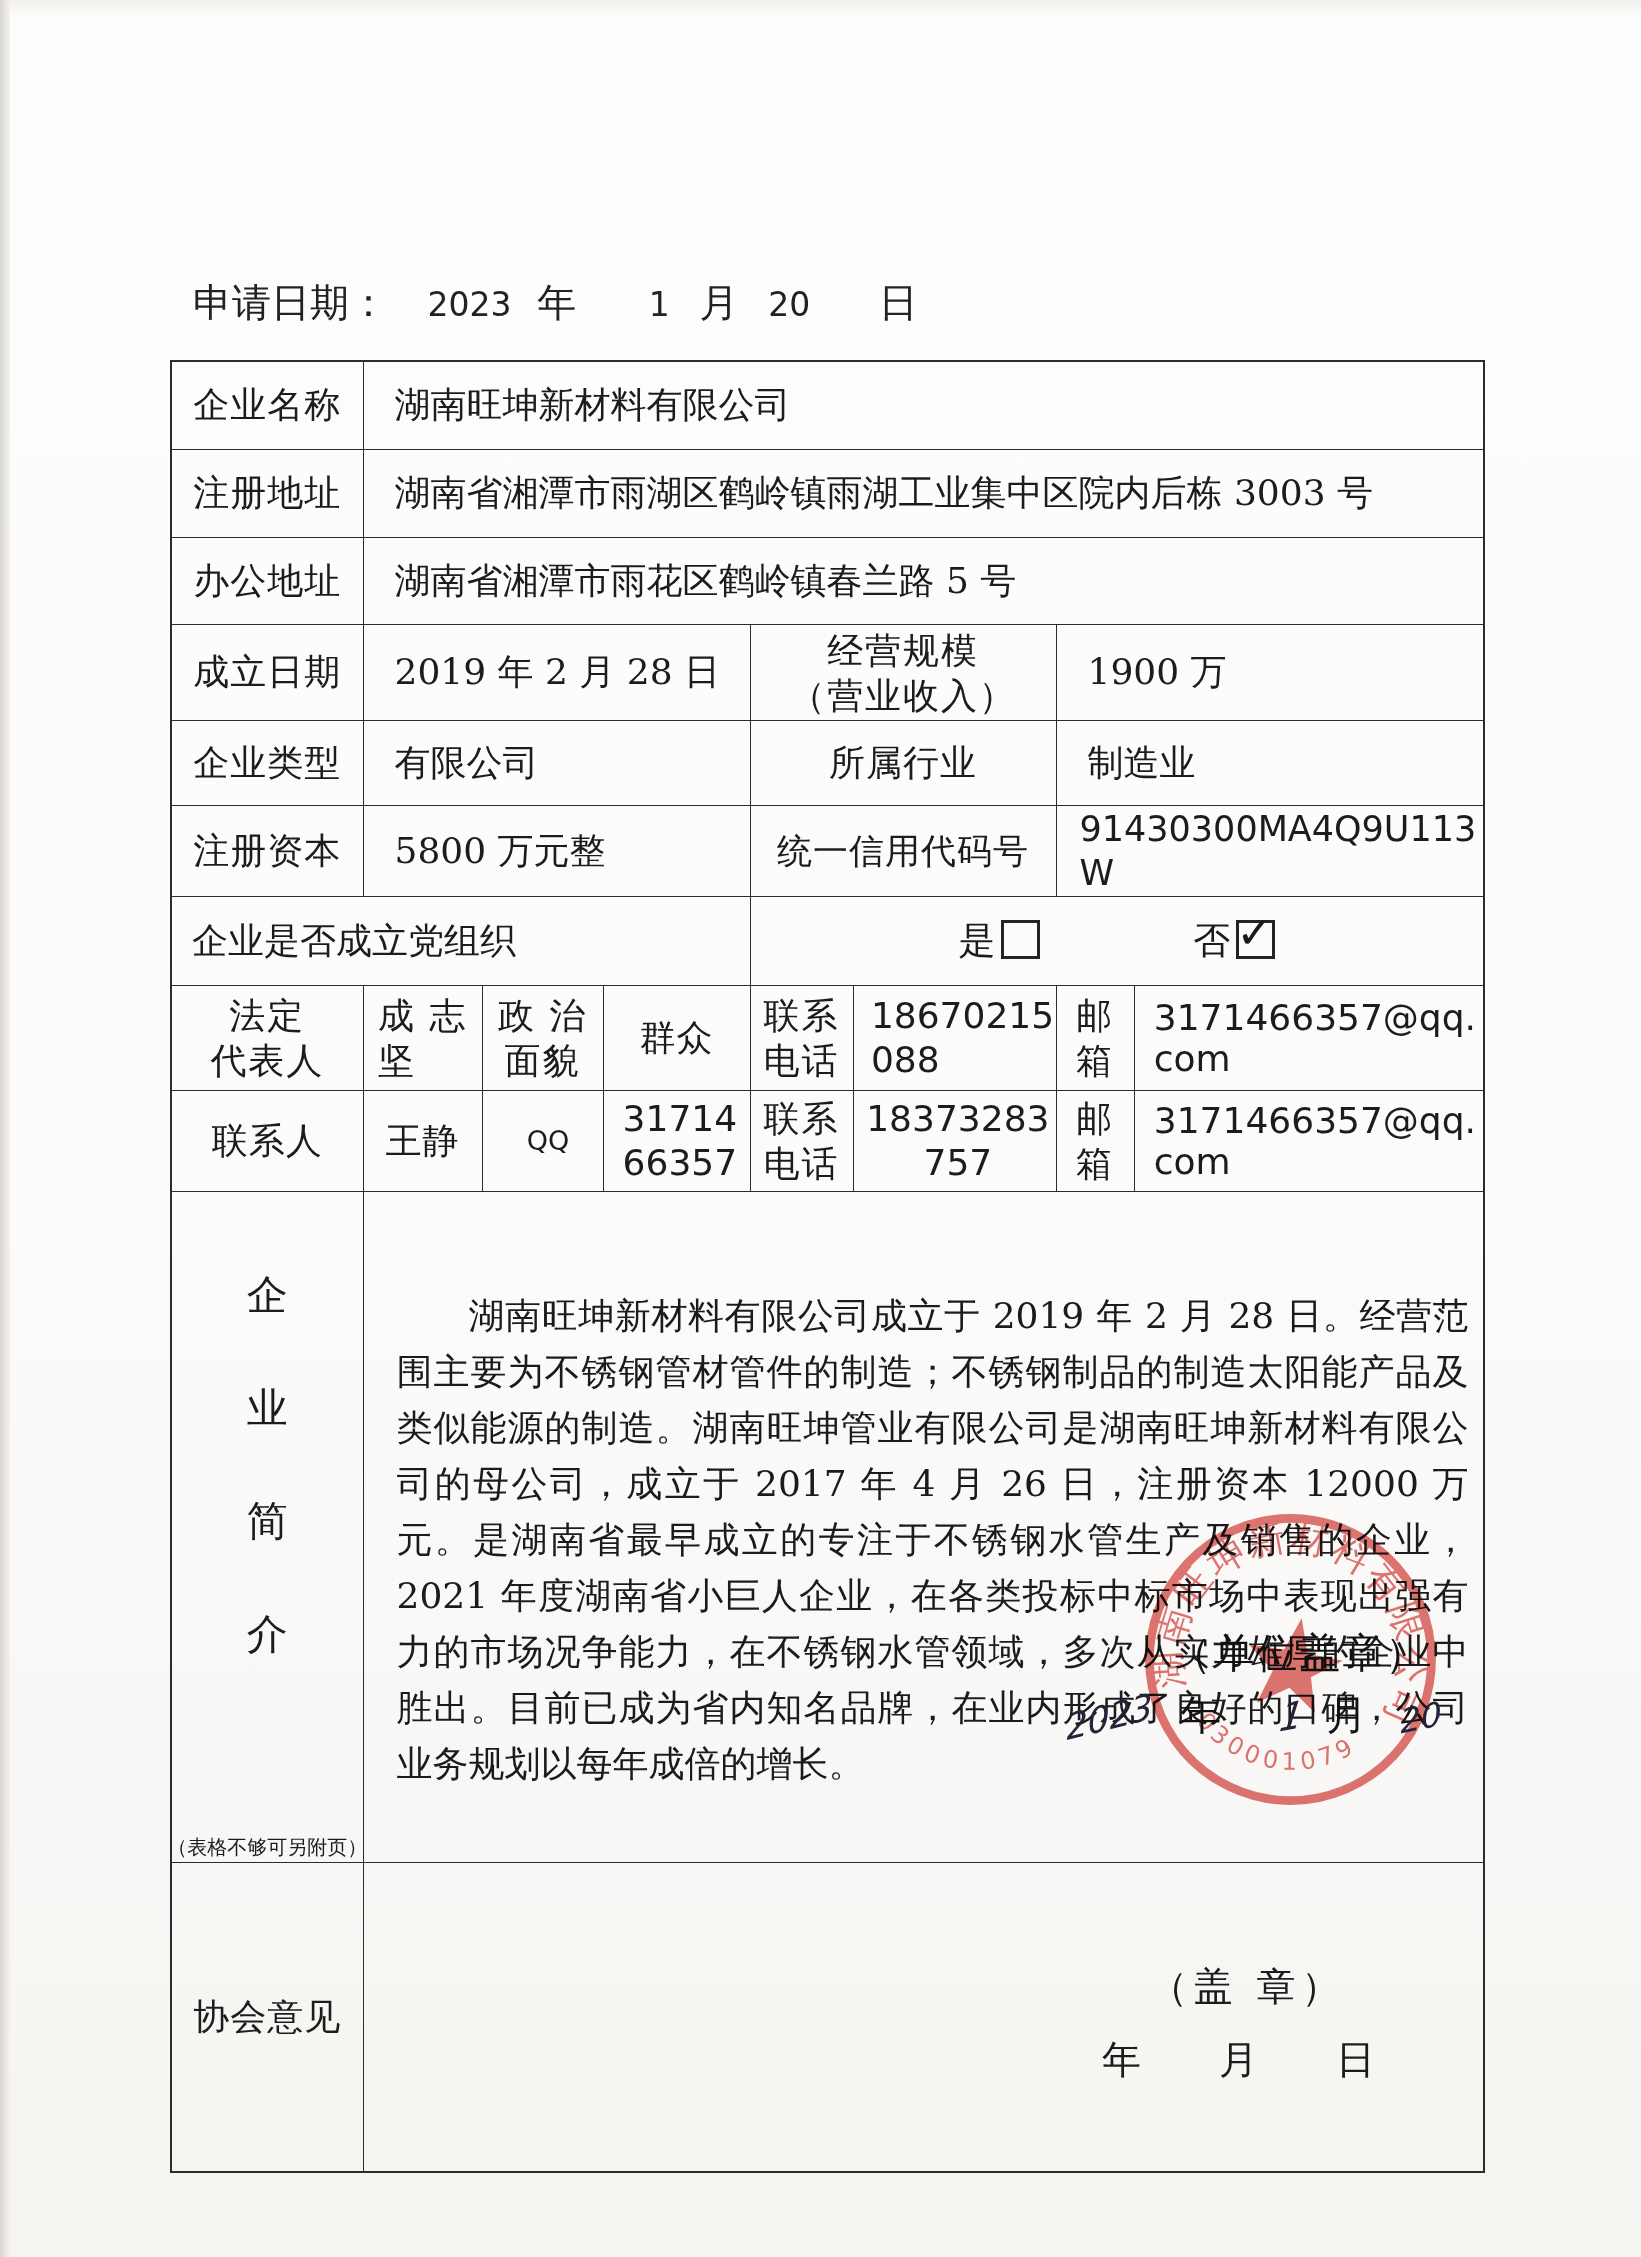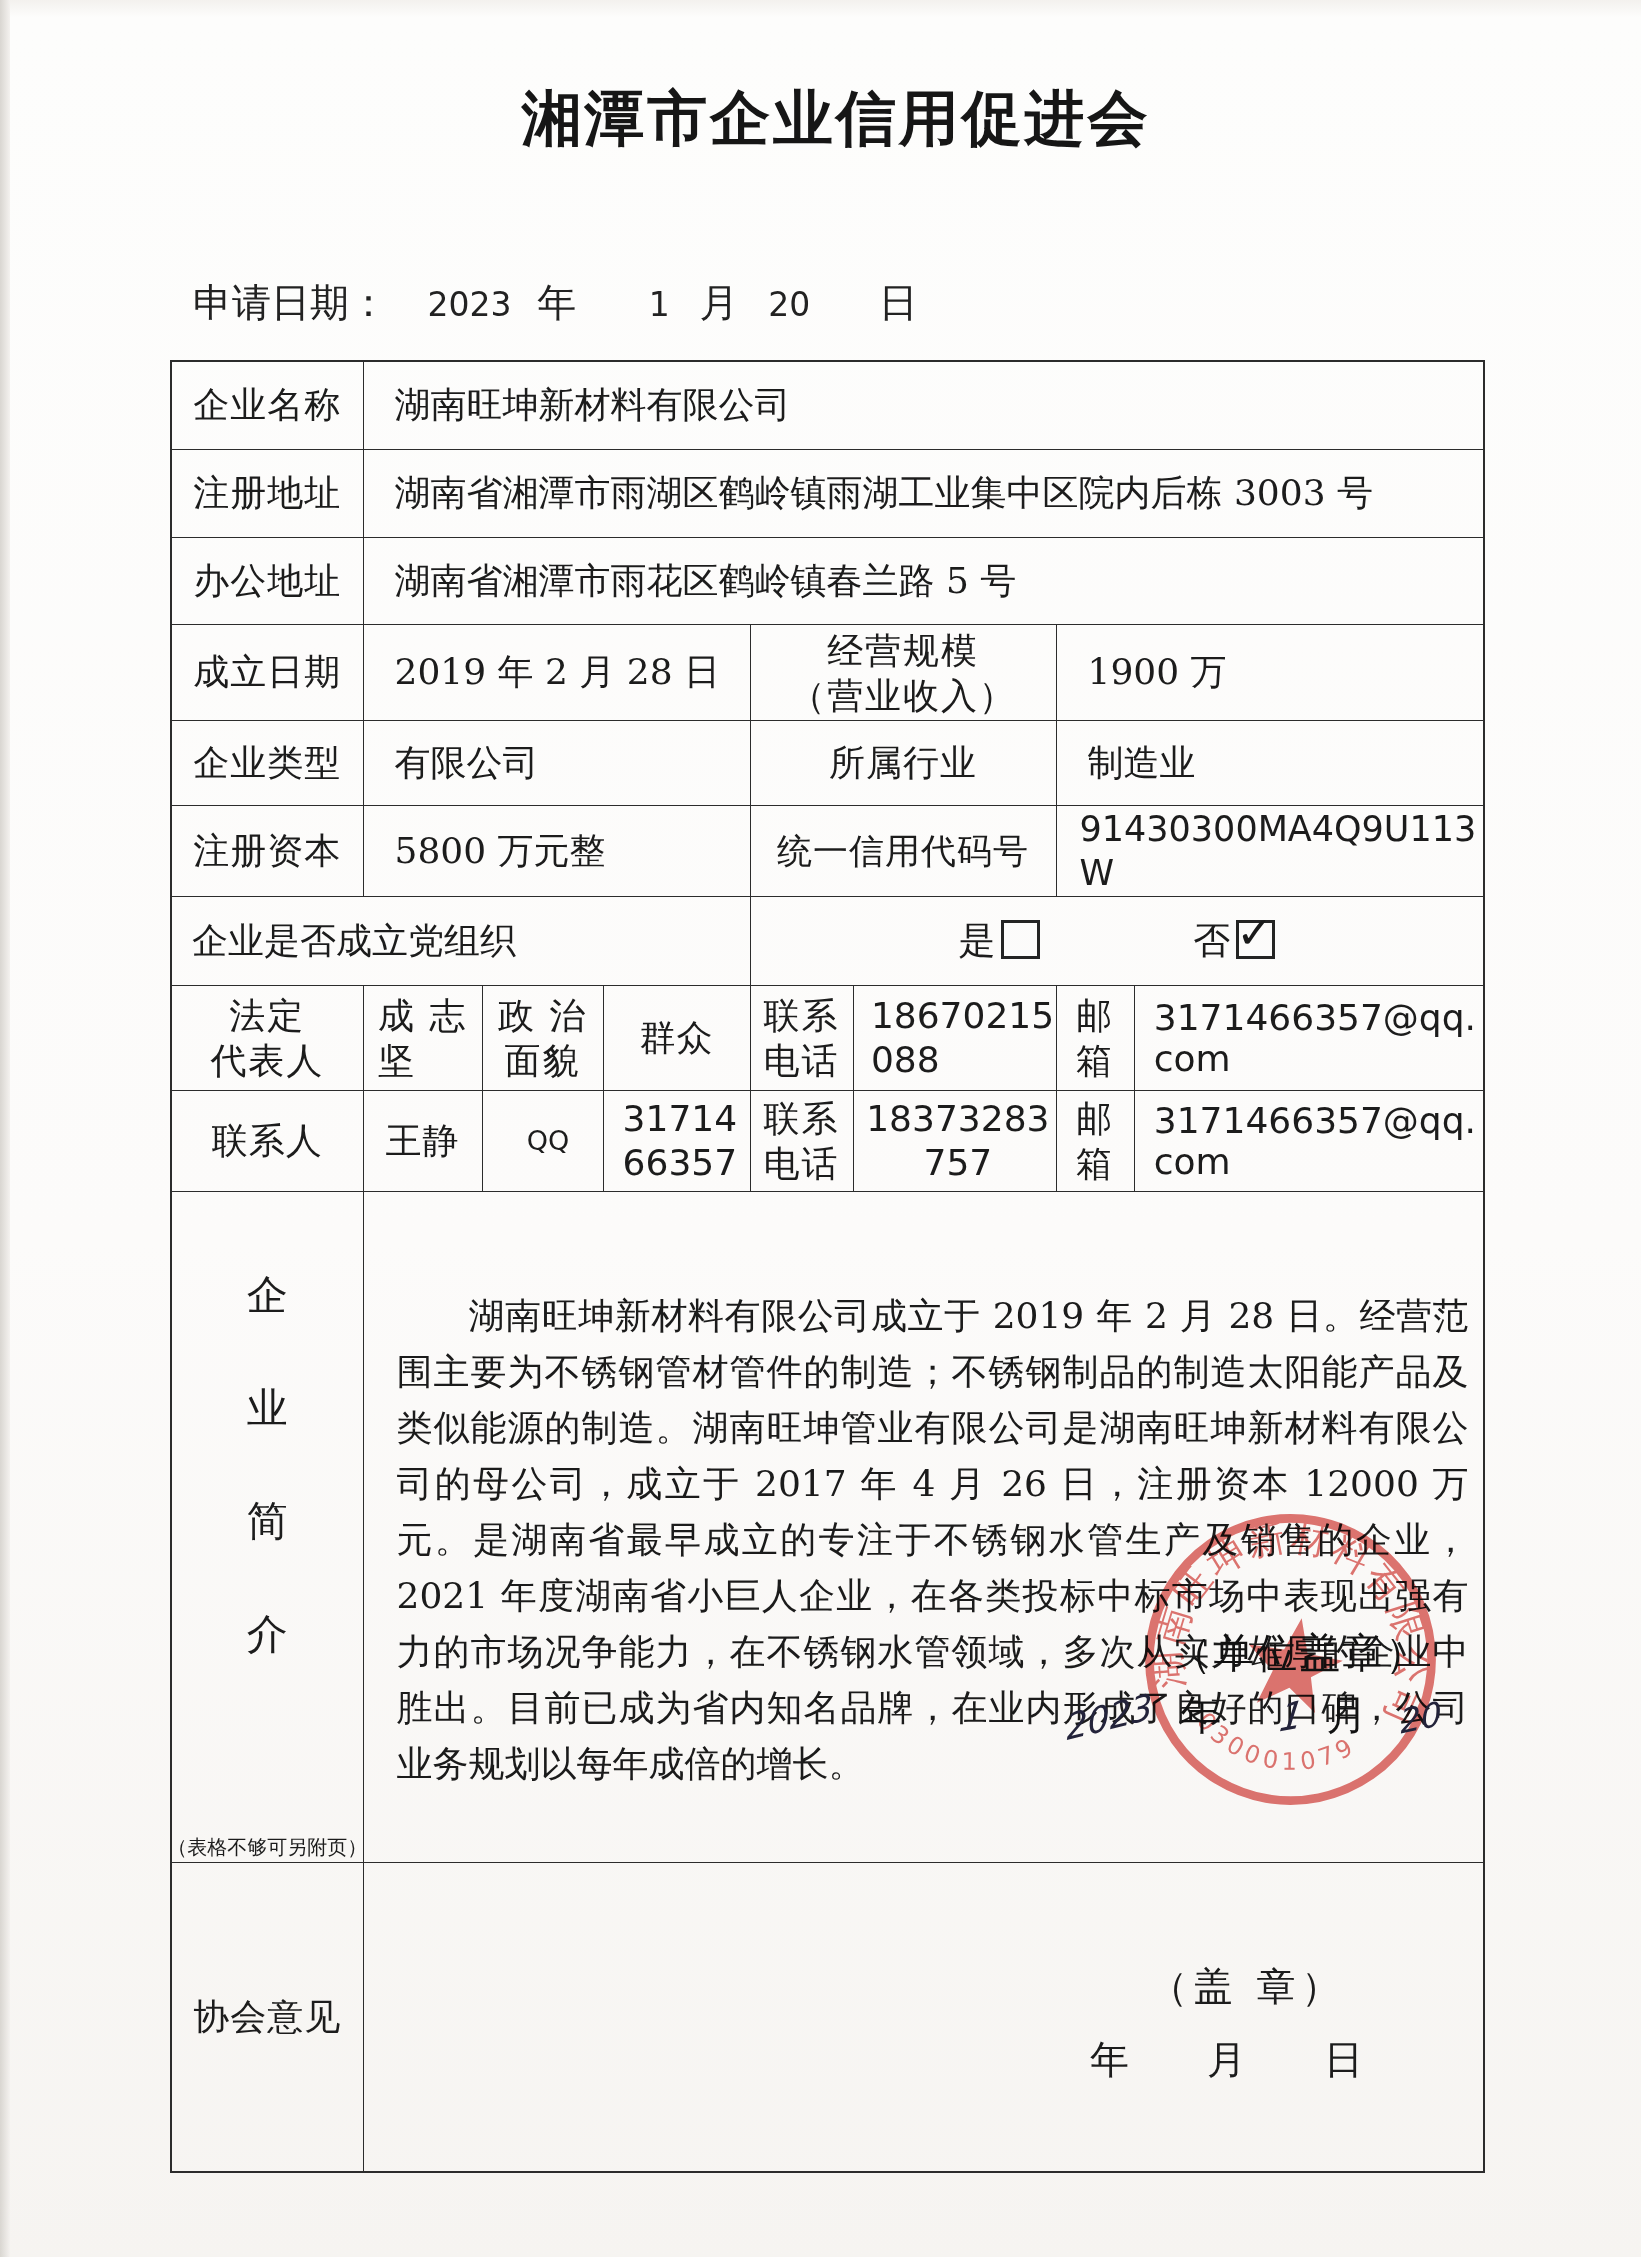--- a/index.html
+++ b/index.html
@@ -52,28 +52,27 @@
   .unit-seal{position:absolute;left:807px;top:434px;font-size:41px;letter-spacing:1.9px;color:#111;}
   .sign-date{position:absolute;left:701px;top:496px;font-size:41px;white-space:nowrap;color:#111;}
   .hw{display:inline-block;font-family:"DejaVu Sans","Liberation Sans",sans-serif;font-style:italic;
     color:#23233a;}
   .hw.y{font-size:35px;transform:rotate(-14deg) skewX(-12deg);margin-right:13.5px;}
   .hw.m{font-size:37px;transform:rotate(-10deg) skewX(-18deg);margin:0 9.7px 0 46px;}
   .hw.d{font-size:33px;transform:rotate(-12deg) skewX(-10deg);margin:0 25px 0 19.3px;}
   
   td.assoc-val{position:relative;}
   .assoc-seal{position:absolute;top:97px;right:137px;font-size:39px;letter-spacing:5.8px;}
-  .assoc-date{position:absolute;top:170px;right:120px;font-size:39px;}
+  .assoc-date{position:absolute;top:170px;right:108px;font-size:39px;}
 </style>
 </head>
 <body>
 
 <div class="page">
 
-  <div class="title l1">湘潭市企业信用促进会</div>
 
   <div class="date-row">
     <span>申请日期：</span>
     <span class="num" style="margin-left:27px;">2023</span>
     <span style="margin-left:13.5px;">年</span>
     <span class="num" style="margin-left:60px;">1</span>
     <span style="margin-left:17.4px;">月</span>
     <span class="num" style="margin-left:17.4px;">20</span>
     <span style="margin-left:56px;">日</span>
   </div>

